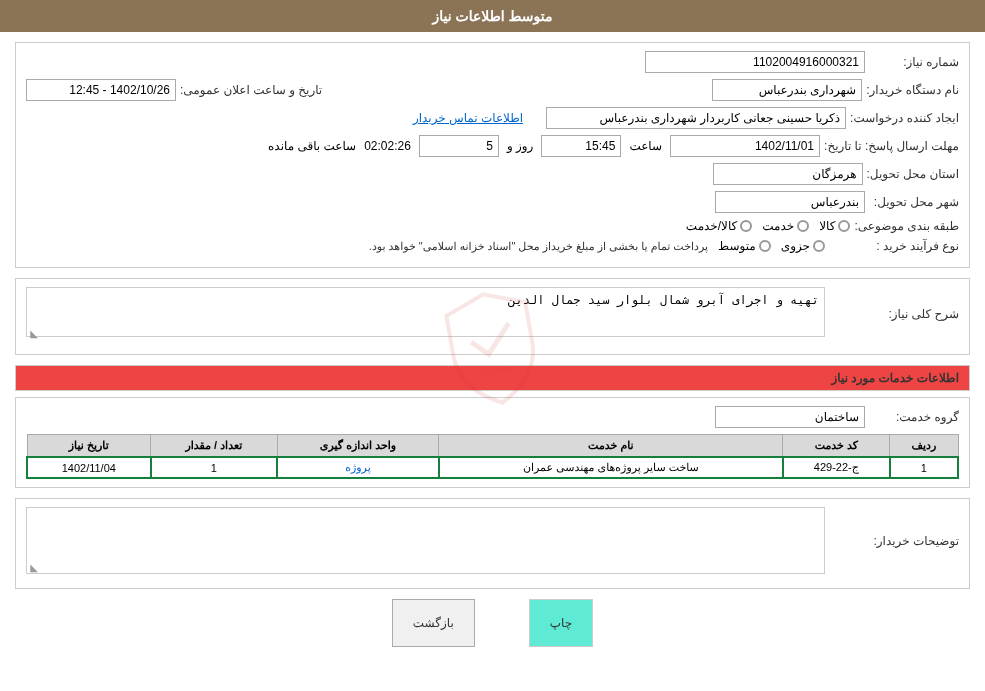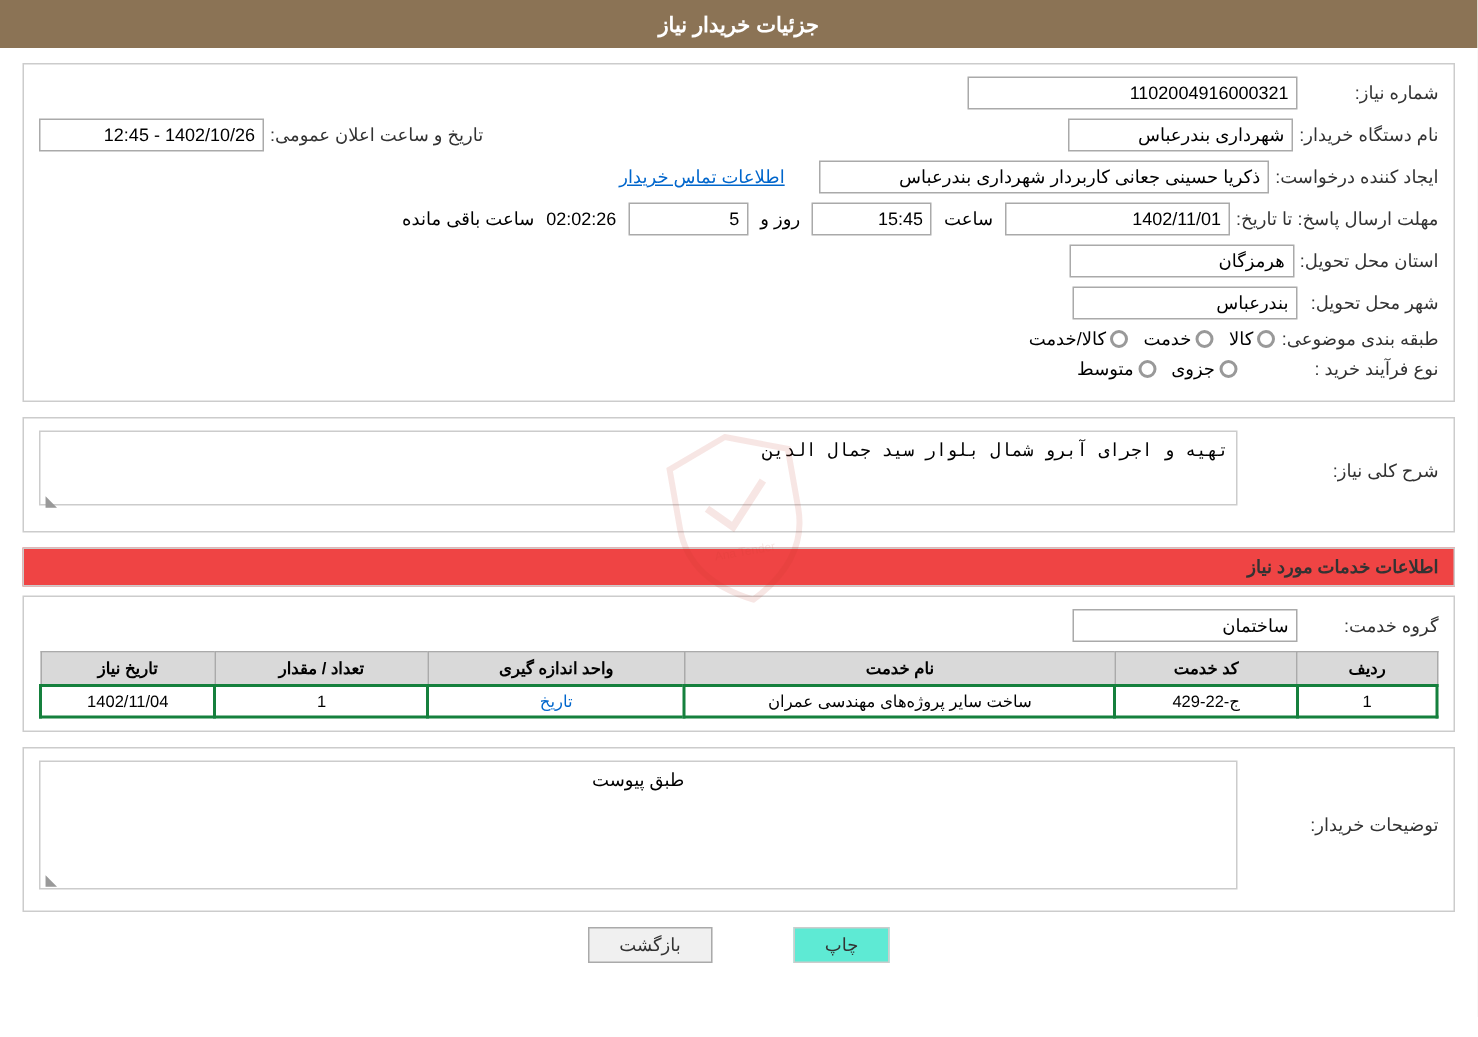--- a/index.html
+++ b/index.html
@@ -108,33 +108,33 @@
       resize: none;
     }
     .services-table {
       width: 100%;
       border-collapse: collapse;
       margin-top: 5px;
     }
     .services-table th {
       background: #d9d9d9;
       border: 1px solid #aaa;
-      padding: 4px 18px;
+      padding: 4px 6px;
       text-align: center;
       font-size: 11px;
       margin-left: 32px;
     }
     .services-table td {
       border: 2px solid #15803d;
       padding: 3px 6px;
       text-align: center;
       font-size: 11px;
     }
     .btn {
-      padding: 4px 20px;
+      padding: 16px 20px;
       font-family: Tahoma, Arial, sans-serif;
       font-size: 12px;
       cursor: pointer;
       border: 1px solid #aaa;
     }
     .btn-back {
       background: #f0f0f0;
       color: #333;
     }
     .btn-print {
@@ -183,21 +183,21 @@
     .tozihat-section {
       position: relative;
     }
   </style>
 </head>
 <body>
 
 <div class="page-wrapper">
 
   <div class="header-bar">
-    <span>جزئیات خریدار نیاز</span>
+    <span>متوسط اطلاعات نیاز</span>
   </div>
 
   <div class="main-content watermark-area">
 
     <div class="watermark">
       <svg class="watermark-shield" viewBox="0 0 100 120" xmlns="http://www.w3.org/2000/svg">
         <path d="M50 5 L90 20 L90 60 Q90 95 50 115 Q10 95 10 60 L10 20 Z" fill="none" stroke="#c0392b" stroke-width="4"></path>
         <path d="M30 50 L45 65 L70 38" fill="none" stroke="#c0392b" stroke-width="5"></path>
         <text x="50" y="85" text-anchor="middle" font-size="8" fill="#c0392b">Ana Tender</text>
       </svg>
@@ -268,20 +268,21 @@
         <span class="label label-wide">نوع فرآیند خرید :</span>
         <div class="radio-group">
           <div class="radio-item">
             <span class="radio-circle"></span>
             <span>جزوی</span>
           </div>
           <div class="radio-item">
             <span class="radio-circle"></span>
             <span>متوسط</span>
           </div>
+          <span class="process-text">پرداخت تمام یا بخشی از مبلغ خریداز محل "اسناد خزانه اسلامی" خواهد بود.</span>
         </div>
       </div>
     </div>
 
     <div class="form-section">
       <div class="form-row">
         <span class="label label-wide">شرح کلی نیاز:</span>
         <div class="textarea-container">
           <textarea class="description-box" rows="2" style="">تهیه و اجرای آبرو شمال بلوار سید جمال الدین</textarea>
           <span class="resize-handle">◣</span>
@@ -307,34 +308,33 @@
             <th>واحد اندازه گیری</th>
             <th>تعداد / مقدار</th>
             <th>تاریخ نیاز</th>
           </tr>
         </thead>
         <tbody id="services-tbody">
         <tr>
     <td>1</td>
     <td>ج-22-429</td>
     <td>ساخت سایر پروژه‌های مهندسی عمران</td>
-    <td style="color:#0066cc; cursor:pointer;">تاریخ</td>
+    <td style="color:#0066cc; cursor:pointer;">پروژه</td>
     <td>1</td>
     <td>1402/11/04</td>
   </tr>
           </tbody>
       </table>
     </div>
 
     <div class="form-section tozihat-section">
       <div class="form-row">
         <span class="label label-wide">توضیحات خریدار:</span>
         <div class="textarea-container">
           <div style="border:1px solid #ccc; padding:5px; min-height:60px; width:100%; background:#fff; text-align:right; direction:rtl;">
-            <div style="text-align:center; margin-bottom:5px;">طبق پیوست</div>
             <textarea class="description-box" rows="3" style="border: none; width: 100%; min-height: 40px;"></textarea>
           </div>
           <span class="resize-handle">◣</span>
         </div>
       </div>
     </div>
 
     <div class="button-row">
       <button class="btn btn-print">چاپ</button>
       <button class="btn btn-back">بازگشت</button>

